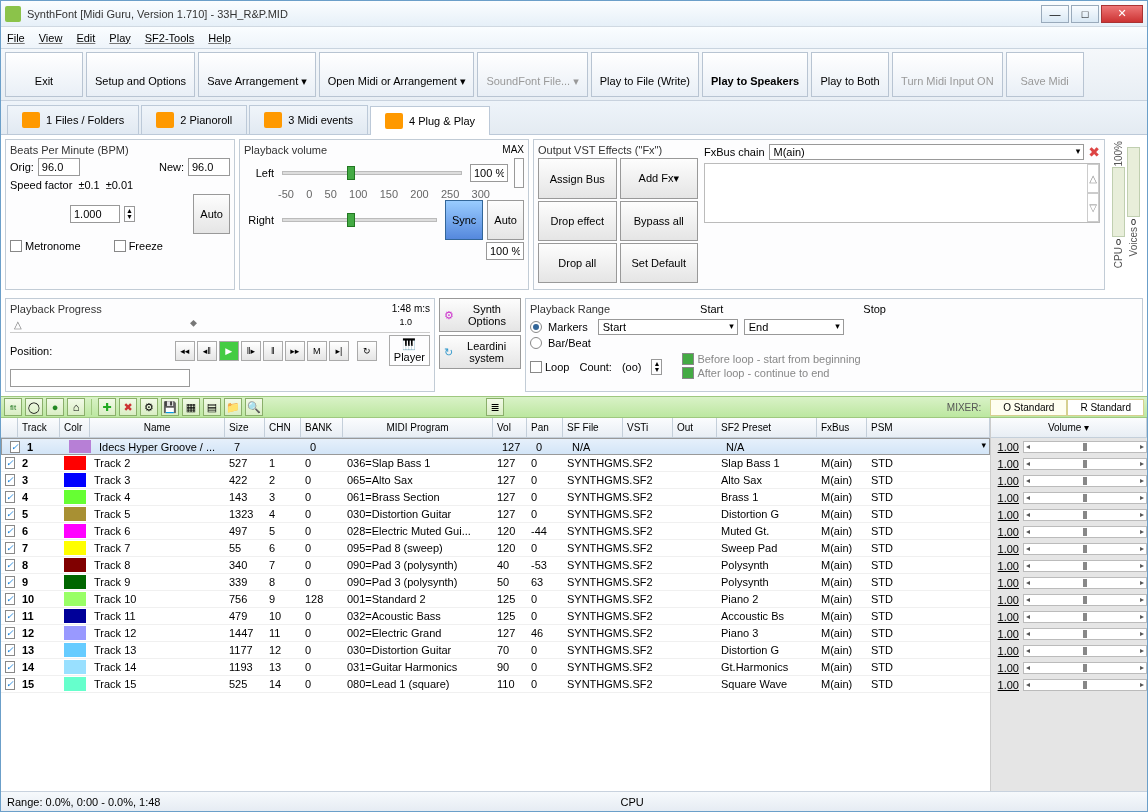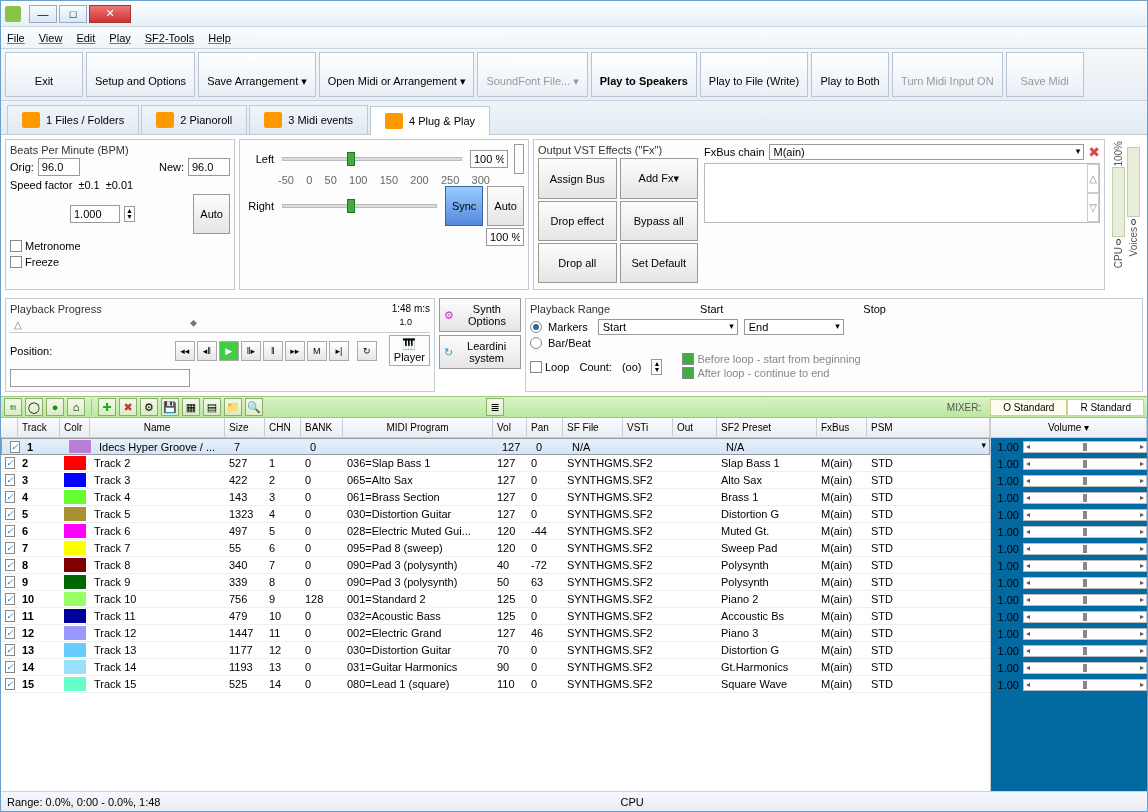--- a/index.html
+++ b/index.html
@@ -56,20 +56,21 @@
 .sel::after { content:"▾"; position:absolute; right:3px; top:1px; font-size:9px; }
 .arrow { width:12px;height:30px;border:1px solid #ccc;display:flex;align-items:center;justify-content:center;color:#888;font-size:10px; }
 .verttext { writing-mode:vertical-rl; font-size:10px; color:#555; transform:rotate(180deg); }
 </style>
 </head>
 <body>
 
 <div class="window">
   <div class="titlebar">
     <div class="icon"></div>
+    <div class="title">SynthFont [Midi Guru, Version 1.710] - 33H_R&amp;P.MID</div>
     <div class="winbtns">
       <div class="winbtn">—</div>
       <div class="winbtn">□</div>
       <div class="winbtn close">✕</div>
     </div>
   </div>
 
   <div class="menubar" id="menubar">
       <span>File</span>
       <span>View</span>
@@ -95,25 +96,25 @@
       <div class="tbtn">
         <div class="ico"></div>
         <span>Open Midi or Arrangement ▾</span>
       </div>
       <div class="tbtn disabled">
         <div class="ico"></div>
         <span>SoundFont File... ▾</span>
       </div>
       <div class="tbtn">
         <div class="ico"></div>
+        <span>Play to File (Write)</span>
+      </div>
+      <div class="tbtn">
+        <div class="ico"></div>
         <span style="font-weight:bold">Play to Speakers</span>
-      </div>
-      <div class="tbtn">
-        <div class="ico"></div>
-        <span>Play to File (Write)</span>
       </div>
       <div class="tbtn">
         <div class="ico"></div>
         <span>Play to Both</span>
       </div>
       <div class="tbtn disabled">
         <div class="ico"></div>
         <span>Turn Midi Input ON</span>
       </div>
       <div class="tbtn disabled">
@@ -154,33 +155,37 @@
       <div style="display:flex;align-items:center;gap:6px;margin:3px 0;">
         <span>Speed factor</span>
         <span>±0.1</span>
         <span>±0.01</span>
       </div>
       <div style="display:flex;align-items:center;gap:4px;">
         <input class="inpt" style="width: 50px; margin-left: 60px;" value="1.000">
         <span style="display:inline-flex;flex-direction:column;font-size:7px;line-height:6px;border:1px solid #999;padding:1px;">▲<br>▼</span>
         <button class="btn" style="margin-left:auto">Auto</button>
       </div>
-      <div style="display:flex;gap:4px;margin-top:6px;flex-direction:column;">
+      <div style="display:flex;gap:33px;margin-top:6px;">
         <label class="cbx">
             <i></i>
             <span>Metronome</span>
           </label>
         <label class="cbx">
             <i></i>
             <span>Freeze</span>
           </label>
       </div>
     </div>
 
     <div class="panel" style="width:290px;">
+      <div style="display:flex;">
+          <span class="leg">Playback volume</span>
+          <span style="margin-left:auto;font-size:10px">MAX</span>
+        </div>
       <div style="display:flex;align-items:center;gap:4px;">
         <span style="width:30px;text-align:right">Left</span>
         <div class="slider">
             <div class="thumb" style="left:64px"></div>
           </div>
         <input class="inpt" style="width: 38px; text-align: right;" value="100 %">
         <div style="width:10px;height:30px;border:1px solid #999;margin-left:2px"></div>
       </div>
       <div class="ticks" style="margin:0 34px 0 34px" id="volticks">
           <span>-50</span>
@@ -524,21 +529,21 @@
             <div class="tc2" style="width:42px;font-weight:bold">8</div>
             <div class="tc2" style="width:30px">
               <div class="swatch" style="background:#800000"></div>
             </div>
             <div class="tc2" style="width:135px">Track 8</div>
             <div class="tc2" style="width:40px">340</div>
             <div class="tc2" style="width:36px">7</div>
             <div class="tc2" style="width:42px">0</div>
             <div class="tc2" style="width:150px">090=Pad 3 (polysynth)</div>
             <div class="tc2" style="width:34px">40</div>
-            <div class="tc2" style="width:36px">-72</div>
+            <div class="tc2" style="width:36px">-53</div>
             <div class="tc2" style="width:154px">SYNTHGMS.SF2</div>
             <div class="tc2" style="width:100px">Polysynth</div>
             <div class="tc2" style="width:50px">M(ain)</div>
             <div class="tc2" style="flex:1">STD</div>
           </div>
           <div class="trow">
             <div class="tc2" style="width:17px">
               <i style="width:12px;height:12px;border:1px solid #888;background:#fff;display:inline-block;color:#28d;font-size:9px;text-align:center;line-height:10px">✓</i>
             </div>
             <div class="tc2" style="width:42px;font-weight:bold">9</div>
@@ -676,21 +681,21 @@
             <div class="tc2" style="width:100px">Square Wave</div>
             <div class="tc2" style="width:50px">M(ain)</div>
             <div class="tc2" style="flex:1">STD</div>
           </div>
         </div>
     </div>
     <div style="width:156px;display:flex;flex-direction:column;">
       <div class="hdrrow">
           <div class="hc" style="flex:1;justify-content:center">Volume ▾</div>
         </div>
-      <div id="mixerlist" style="flex:1;background:#0369a1;">
+      <div id="mixerlist" style="flex:1;background:#e5e5e5;text-decoration:underline;">
           <div class="mixlane">
             <div class="val">1.00</div>
             <div class="mslider">
               <span style="width:4px;height:8px;background:#888"></span>
             </div>
           </div>
           <div class="mixlane">
             <div class="val">1.00</div>
             <div class="mslider">
               <span style="width:4px;height:8px;background:#888"></span>

